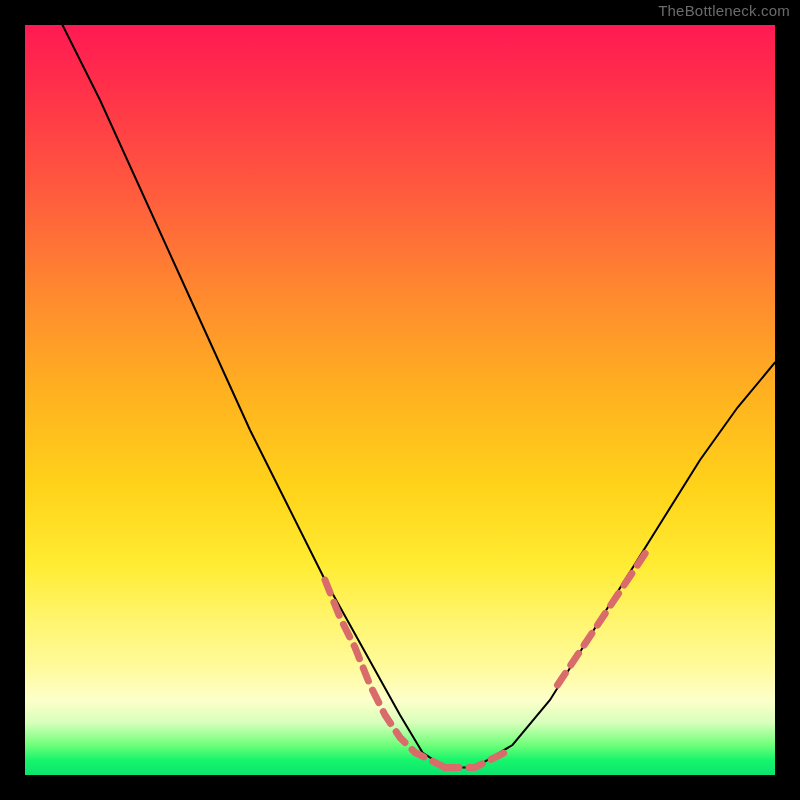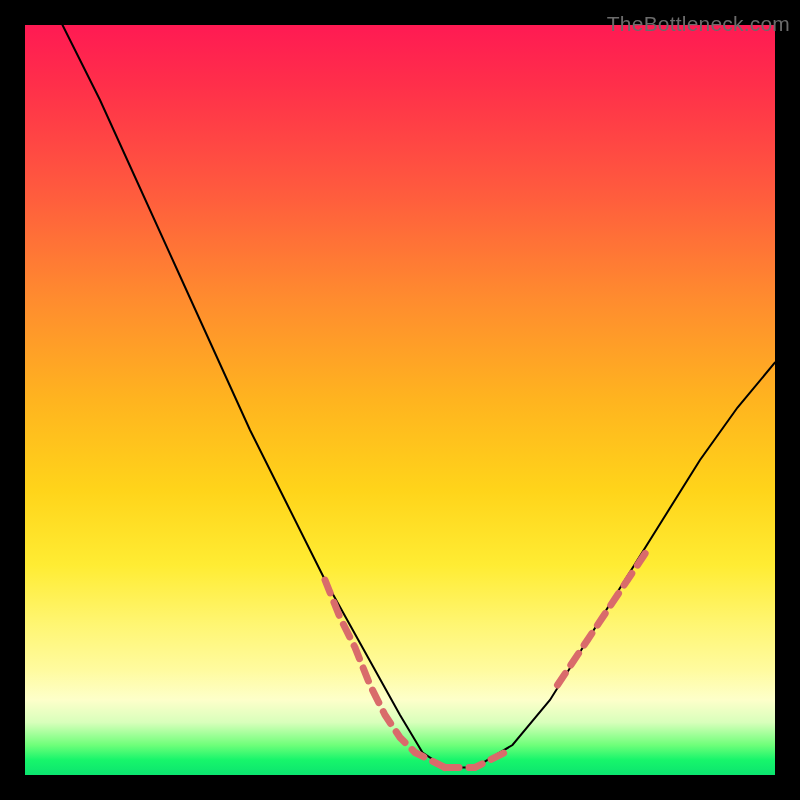--- a/index.html
+++ b/index.html
@@ -45,24 +45,24 @@
   .curve-svg {
     position: absolute;
     left: 0;
     top: 0;
     width: 750px;
     height: 750px;
     pointer-events: none;
   }
   .watermark {
     position: absolute;
-    top: 12px;
+    top: 2px;
     right: 10px;
     font-family: Arial, Helvetica, sans-serif;
-    font-size: 21px;
+    font-size: 15px;
     color: #6b6b6b;
     letter-spacing: 0.2px;
     user-select: none;
   }
 </style>
 </head>
 <body>
 
 <div class="frame">
   <div class="plot">

